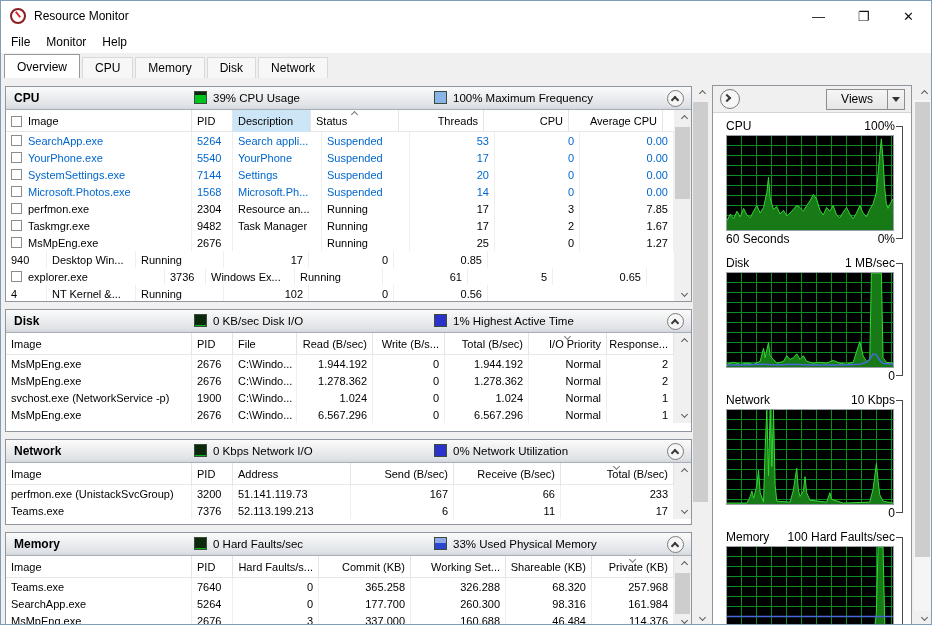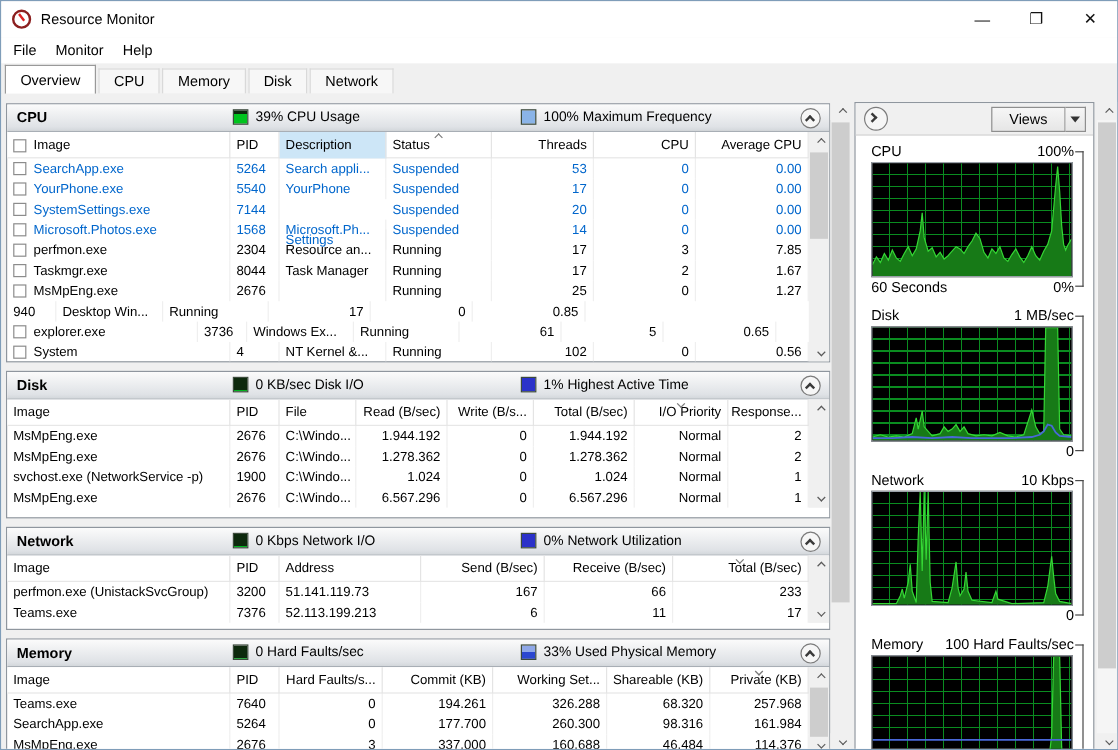--- a/index.html
+++ b/index.html
@@ -165,21 +165,21 @@
       </div>
       <div class="tbl" id="cpu-table">
         <div class="thead">
             <div class="hcell" style="width: 186px;">
               <span class="chk"></span>
               <span>Image</span>
             </div>
             <div class="hcell" style="width: 41px;">
               <span>PID</span>
             </div>
-            <div class="hcell hl" style="width: 89px;">
+            <div class="hcell hl" style="width: 78px;">
               <span>Description</span>
             </div>
             <div class="hcell" style="width: 88px;">
               <span class="sort asc"></span>
               <span>Status</span>
             </div>
             <div class="hcell r" style="width: 85px;">
               <span>Threads</span>
             </div>
             <div class="hcell r" style="width: 85px;">
@@ -239,21 +239,21 @@
               </div>
             </div>
             <div class="trow susp">
               <div class="tcell" style="width: 186px;">
                 <span class="chk"></span>
                 <span>SystemSettings.exe</span>
               </div>
               <div class="tcell" style="width: 41px;">
                 <span>7144</span>
               </div>
-              <div class="tcell" style="width: 89px; margin-top: 25px;">
+              <div class="tcell" style="width: 89px;">
                 <span>Settings</span>
               </div>
               <div class="tcell" style="width: 88px;">
                 <span>Suspended</span>
               </div>
               <div class="tcell r" style="width: 85px;">
                 <span>20</span>
               </div>
               <div class="tcell r" style="width: 85px;">
                 <span>0</span>
@@ -309,21 +309,21 @@
               <div class="tcell r" style="width: 94px;">
                 <span>7.85</span>
               </div>
             </div>
             <div class="trow">
               <div class="tcell" style="width: 186px;">
                 <span class="chk"></span>
                 <span>Taskmgr.exe</span>
               </div>
               <div class="tcell" style="width: 41px;">
-                <span>8044</span>
+                <span>9482</span>
               </div>
               <div class="tcell" style="width: 89px;">
                 <span>Task Manager</span>
               </div>
               <div class="tcell" style="width: 88px;">
                 <span>Running</span>
               </div>
               <div class="tcell r" style="width: 85px;">
                 <span>17</span>
               </div>
@@ -396,24 +396,20 @@
                 <span>61</span>
               </div>
               <div class="tcell r" style="width: 85px;">
                 <span>5</span>
               </div>
               <div class="tcell r" style="width: 94px;">
                 <span>0.65</span>
               </div>
             </div>
             <div class="trow">
-              <div class="tcell" style="width: 186px;">
-                <span class="chk"></span>
-                <span>System</span>
-              </div>
               <div class="tcell" style="width: 41px;">
                 <span>4</span>
               </div>
               <div class="tcell" style="width: 89px;">
                 <span>NT Kernel &amp;...</span>
               </div>
               <div class="tcell" style="width: 88px;">
                 <span>Running</span>
               </div>
               <div class="tcell r" style="width: 85px;">
@@ -734,21 +730,21 @@
               <div class="tcell" style="width: 186px;">
                 <span>Teams.exe</span>
               </div>
               <div class="tcell" style="width: 41px;">
                 <span>7640</span>
               </div>
               <div class="tcell r" style="width: 86px;">
                 <span>0</span>
               </div>
               <div class="tcell r" style="width: 92px;">
-                <span>194.261</span>
+                <span>365.258</span>
               </div>
               <div class="tcell r" style="width: 95px;">
                 <span>326.288</span>
               </div>
               <div class="tcell r" style="width: 86px;">
                 <span>68.320</span>
               </div>
               <div class="tcell r" style="width: 82px;">
                 <span>257.968</span>
               </div>

